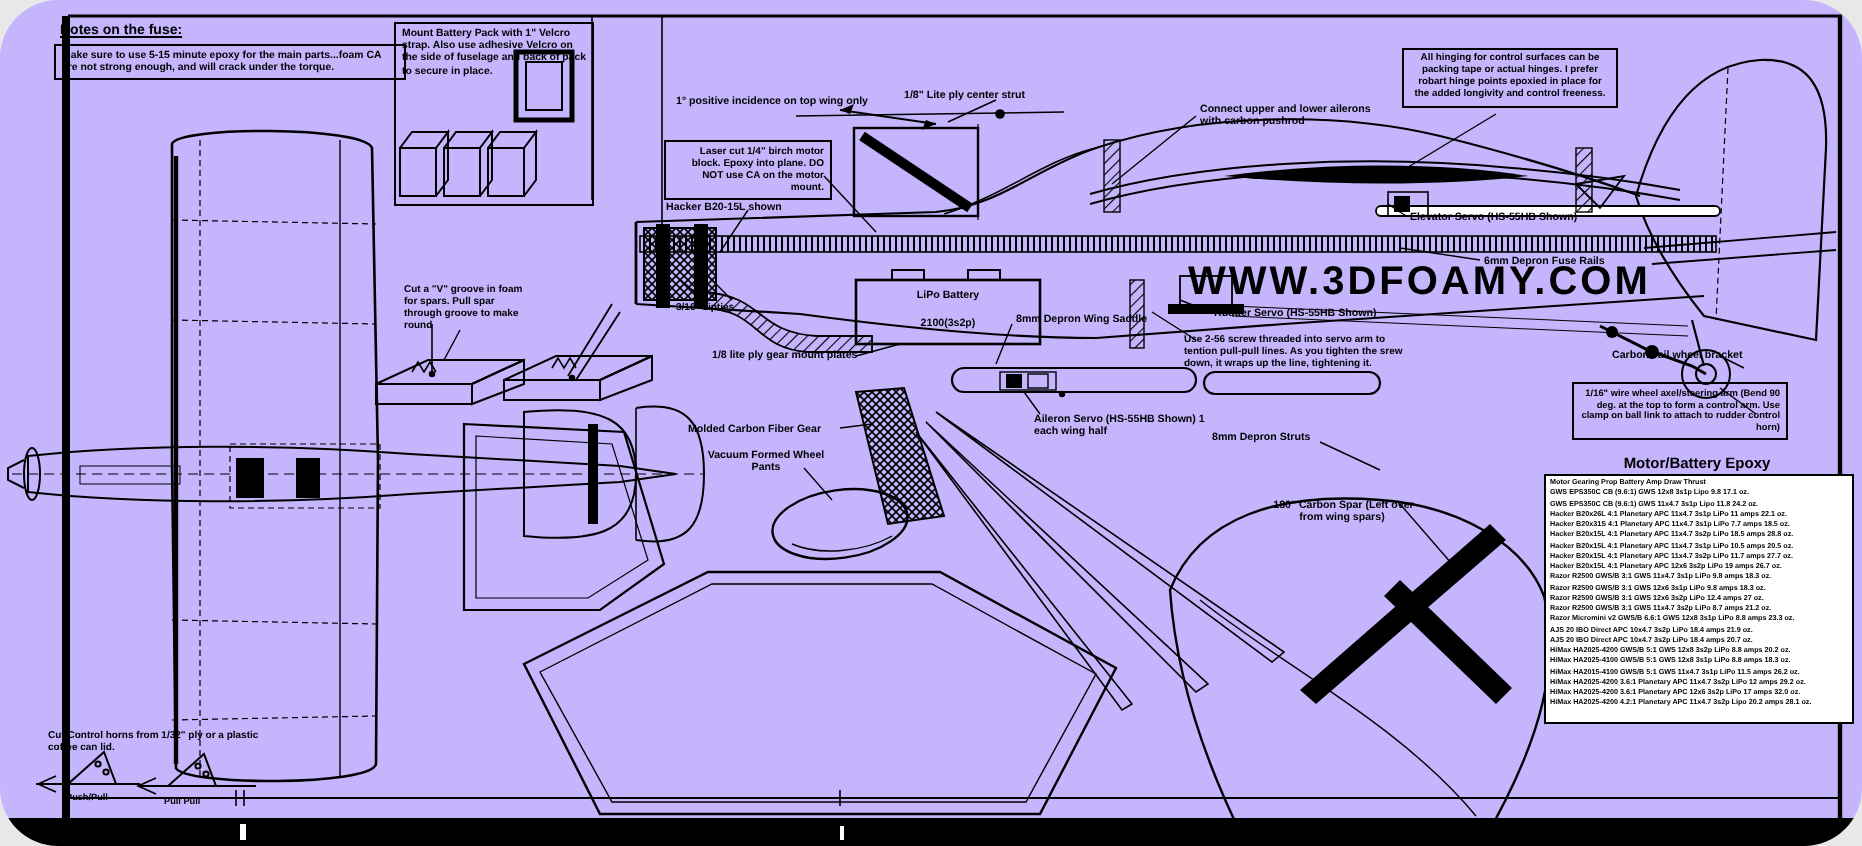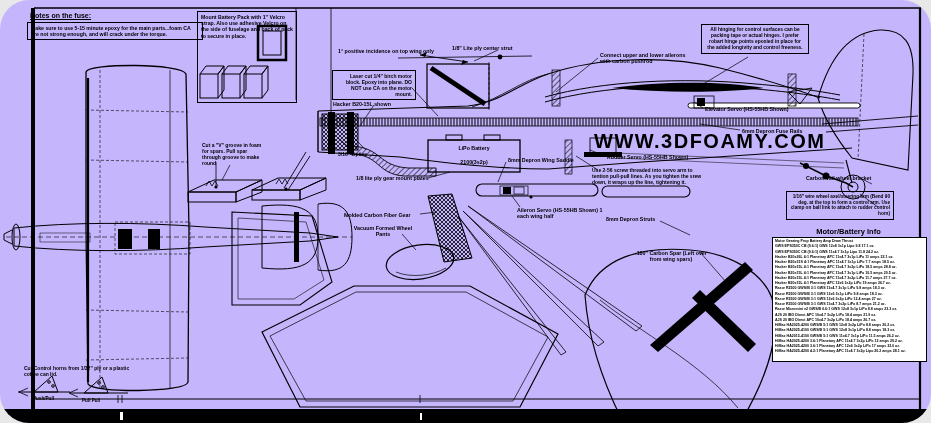--- a/index.html
+++ b/index.html
@@ -253,21 +253,21 @@
   <div class="c" style="left:344px;top:212px;">Molded Carbon Fiber Gear</div>
   <div class="c cw ctr" style="left:352px;top:225px;width:62px;">Vacuum Formed Wheel Pants</div>
   <div class="c" style="left:806px;top:175px;">Carbon Tail wheel bracket</div>
   <div class="c cw box rt" style="left:786px;top:191px;width:100px;font-size:4.7px;">1/16" wire wheel axel/steering arm (Bend 90 deg. at the top to form a control arm. Use clamp on ball link to attach to rudder control horn)</div>
   <div class="c cw ctr" style="left:630px;top:250px;width:82px;">.180" Carbon Spar (Left over from wing spars)</div>
   <div class="c cw" style="left:202px;top:142px;width:62px;font-size:5px;">Cut a "V" groove in foam for spars. Pull spar through groove to make round</div>
   <div class="c cw" style="left:24px;top:365px;width:112px;font-size:5px;">Cut Control horns from 1/32" ply or a plastic coffee can lid.</div>
   <div class="c" style="left:33px;top:396px;font-size:4.6px;">Push/Pull</div>
   <div class="c" style="left:82px;top:398px;font-size:4.6px;">Pull Pull</div>
 
-  <div class="mt-title">Motor/Battery Info</div>
+  <div class="mt-title">Motor/Battery Epoxy</div>
   <div class="mtable">
       <div class="mt-row">Motor Gearing Prop Battery Amp Draw Thrust</div>
       <div class="mt-row">GWS EPS350C CB (9.6:1) GWS 12x8 3s1p Lipo 9.8 17.1 oz.</div>
       <div class="mt-row">GWS EPS350C CB (9.6:1) GWS 11x4.7 3s1p Lipo 11.8 24.2 oz.</div>
       <div class="mt-row">Hacker B20x26L 4:1 Planetary APC 11x4.7 3s1p LiPo 11 amps 22.1 oz.</div>
       <div class="mt-row">Hacker B20x31S 4:1 Planetary APC 11x4.7 3s1p LiPo 7.7 amps 18.5 oz.</div>
       <div class="mt-row">Hacker B20x15L 4:1 Planetary APC 11x4.7 3s2p LiPo 18.5 amps 28.8 oz.</div>
       <div class="mt-row">Hacker B20x15L 4:1 Planetary APC 11x4.7 3s1p LiPo 10.5 amps 20.5 oz.</div>
       <div class="mt-row">Hacker B20x15L 4:1 Planetary APC 11x4.7 3s2p LiPo 11.7 amps 27.7 oz.</div>
       <div class="mt-row">Hacker B20x15L 4:1 Planetary APC 12x6 3s2p LiPo 19 amps 26.7 oz.</div>

